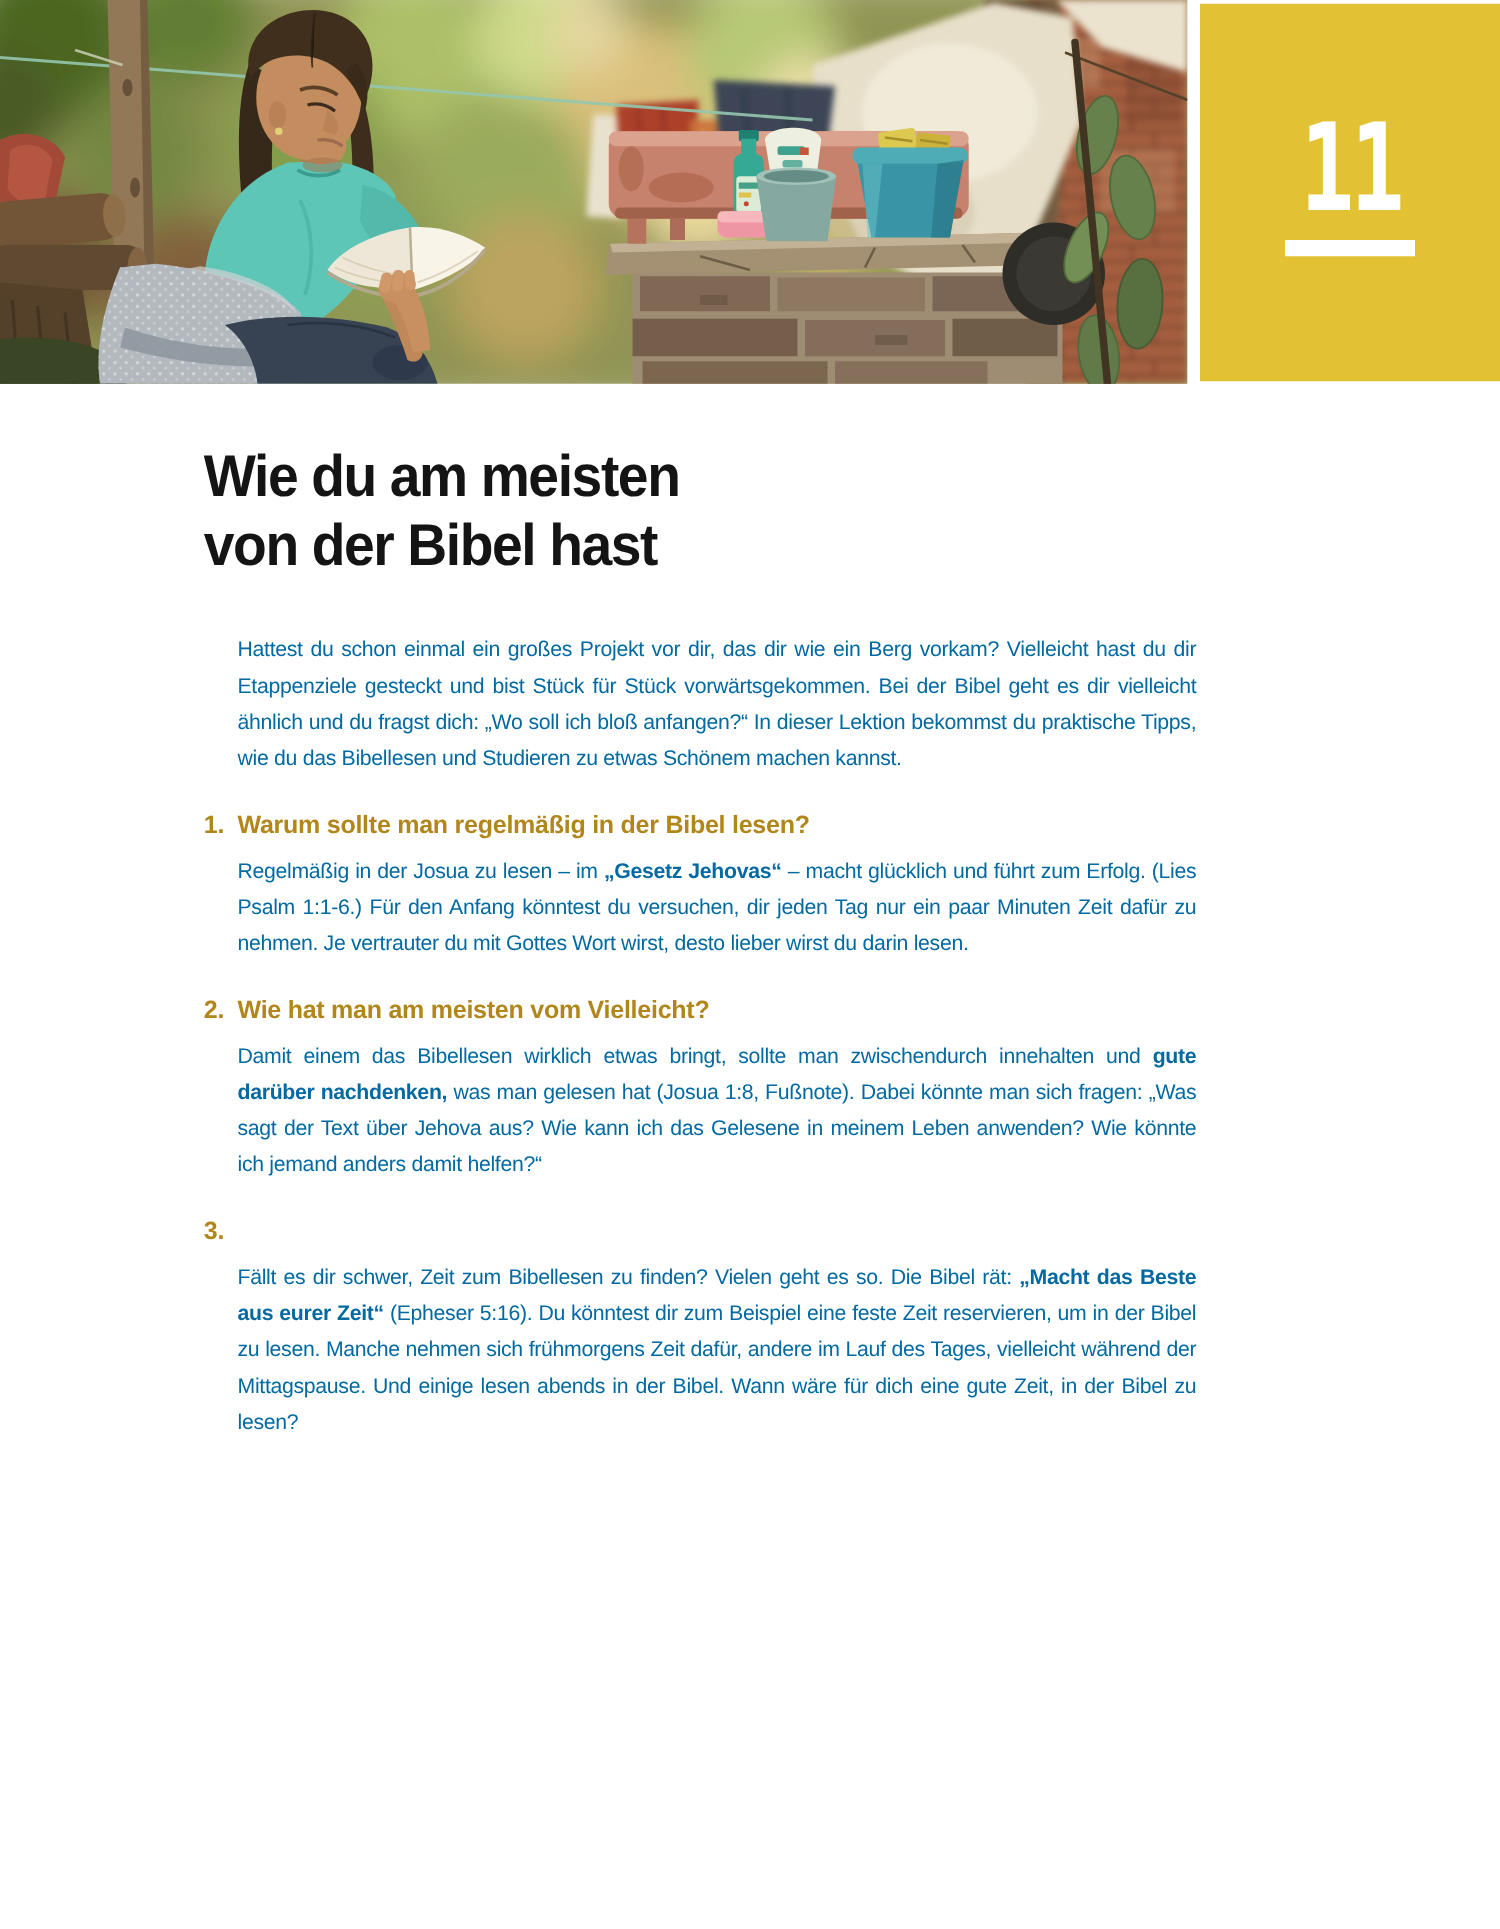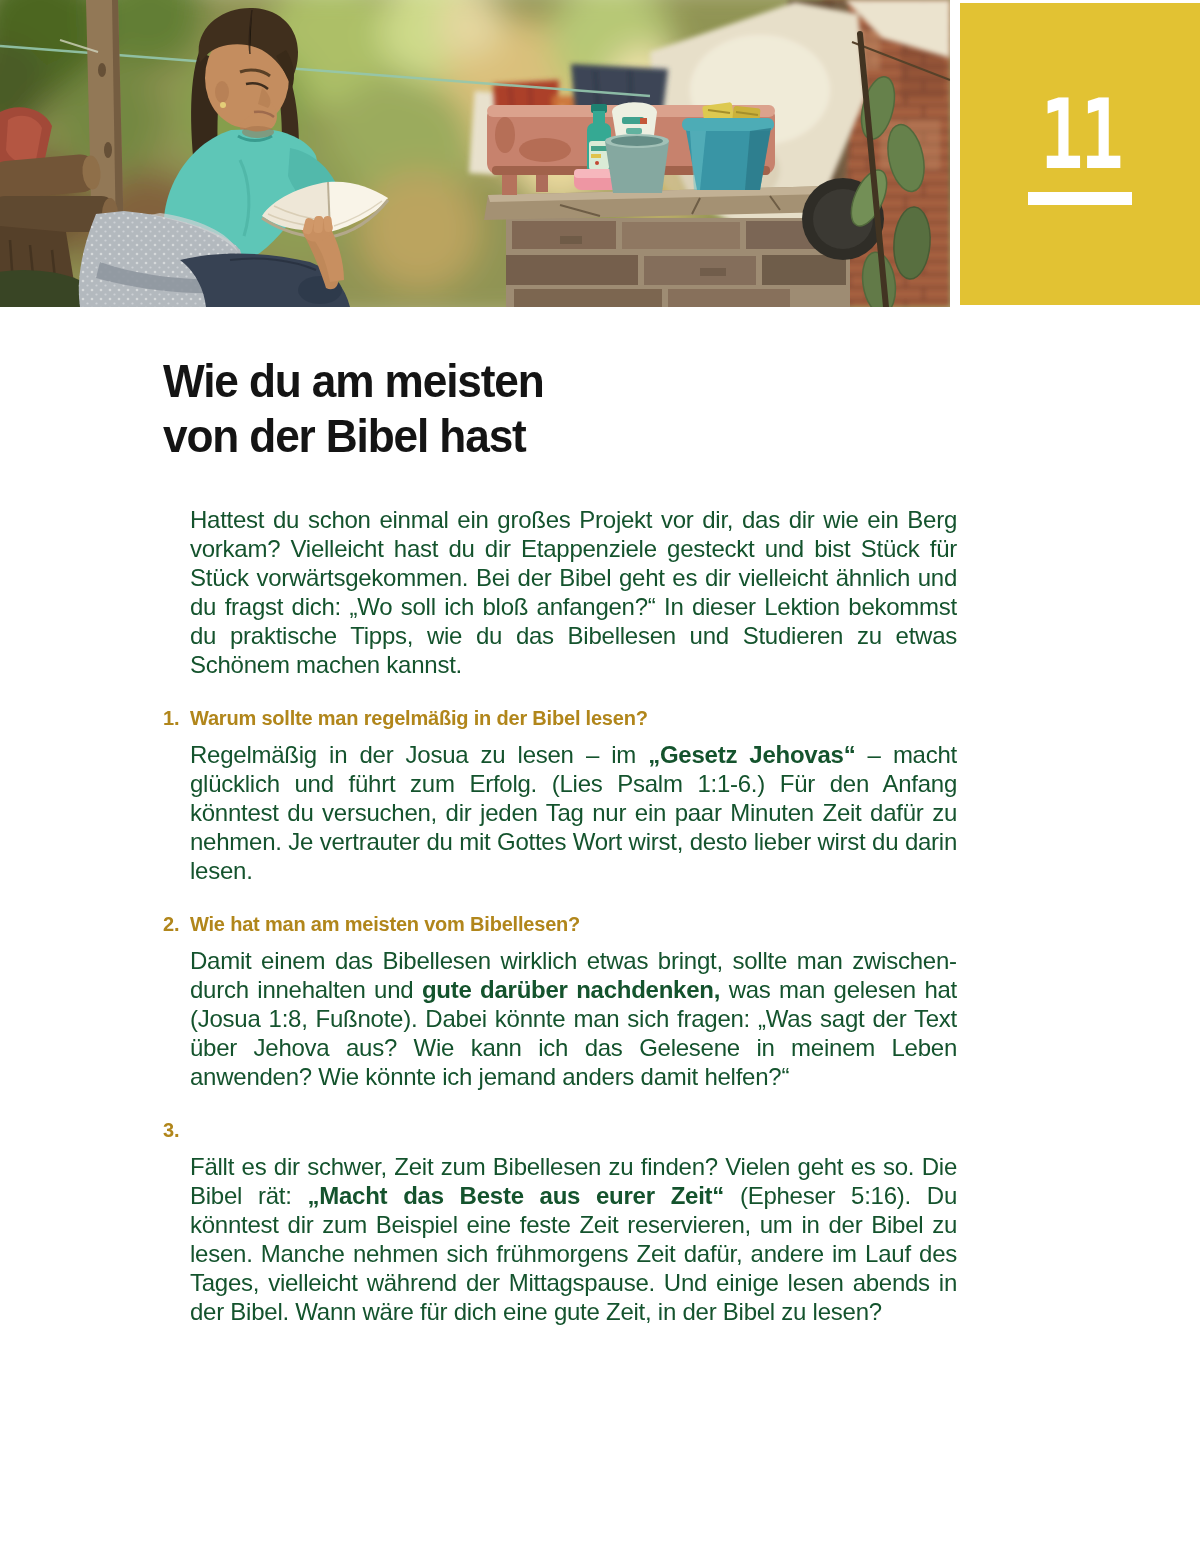--- a/index.html
+++ b/index.html
@@ -24,22 +24,22 @@
   .chapter-underline { width:104px; height:13px; background:#ffffff; margin-top:18px; }
   
   .content { padding:0 243px 0 163px;margin-top:24px; }
   h1.page-title {
     margin:46px 0 0 0; font-size:47px; line-height:55px; font-weight:700;
     color:#141414; letter-spacing:-1.2px; transform:scaleX(0.94);
     transform-origin:left top; white-space:nowrap;
   }
   h1.page-title span { display:block; }
   p.body {
-    margin:0 0 0 27px; font-size:24px; line-height:29px;
-    text-align:justify; letter-spacing:-0.25px; color:#14532d;
+    margin:0 0 0 27px; font-size:17px; line-height:29px;
+    text-align:justify; letter-spacing:-0.25px; color:#0369a1;
   }
   p.intro { margin-top:42px; }
   h2.question {
     display:flex; margin:27px 0 9px 0; font-size:20px; font-weight:700;
     color:#b1861b; letter-spacing:-0.2px; line-height:25px;
   }
   h2.question .qnum { width:27px; flex:none; }
   p.body b { font-weight:700; }
 </style>
 </head>
@@ -298,21 +298,21 @@
     <h2 class="question">
       <span class="qnum">1.</span>
       <span>Warum sollte man regelmäßig in der Bibel lesen?</span>
     </h2>
     <p class="body"><span>Regelmäßig in der Josua zu lesen – im </span><b>„Gesetz Jehovas“</b><span> – macht glücklich und führt zum Erfolg. (Lies Psalm 1:1-6.) Für den Anfang könntest du versuchen, dir jeden Tag nur ein paar Minuten Zeit dafür zu nehmen. Je ver­trauter du mit Gottes Wort wirst, desto lieber wirst du darin lesen.</span></p>
   </section>
 
   <section>
     <h2 class="question">
       <span class="qnum">2.</span>
-      <span>Wie hat man am meisten vom Bibellesen?</span>
+      <span>Wie hat man am meisten vom Vielleicht?</span>
     </h2>
     <p class="body"><span>Damit einem das Bibellesen wirklich etwas bringt, sollte man zwischen­durch innehalten und </span><b>gute darüber nachdenken,</b><span> was man gelesen hat (Josua 1:8, Fußnote). Dabei könnte man sich fragen: „Was sagt der Text über Jehova aus? Wie kann ich das Gelesene in meinem Leben anwenden? Wie könnte ich jemand anders damit helfen?“</span></p>
   </section>
 
   <section>
     <h2 class="question">
       <span class="qnum">3.</span>
     </h2>
     <p class="body"><span>Fällt es dir schwer, Zeit zum Bibellesen zu finden? Vielen geht es so. Die Bibel rät: </span><b>„Macht das Beste aus eurer Zeit“</b><span> (Epheser 5:16). Du könntest dir zum Beispiel eine feste Zeit reservieren, um in der Bibel zu lesen. Manche nehmen sich frühmorgens Zeit dafür, andere im Lauf des Tages, vielleicht während der Mittagspause. Und einige lesen abends in der Bibel. Wann wäre für dich eine gute Zeit, in der Bibel zu lesen?</span></p>
   </section>

